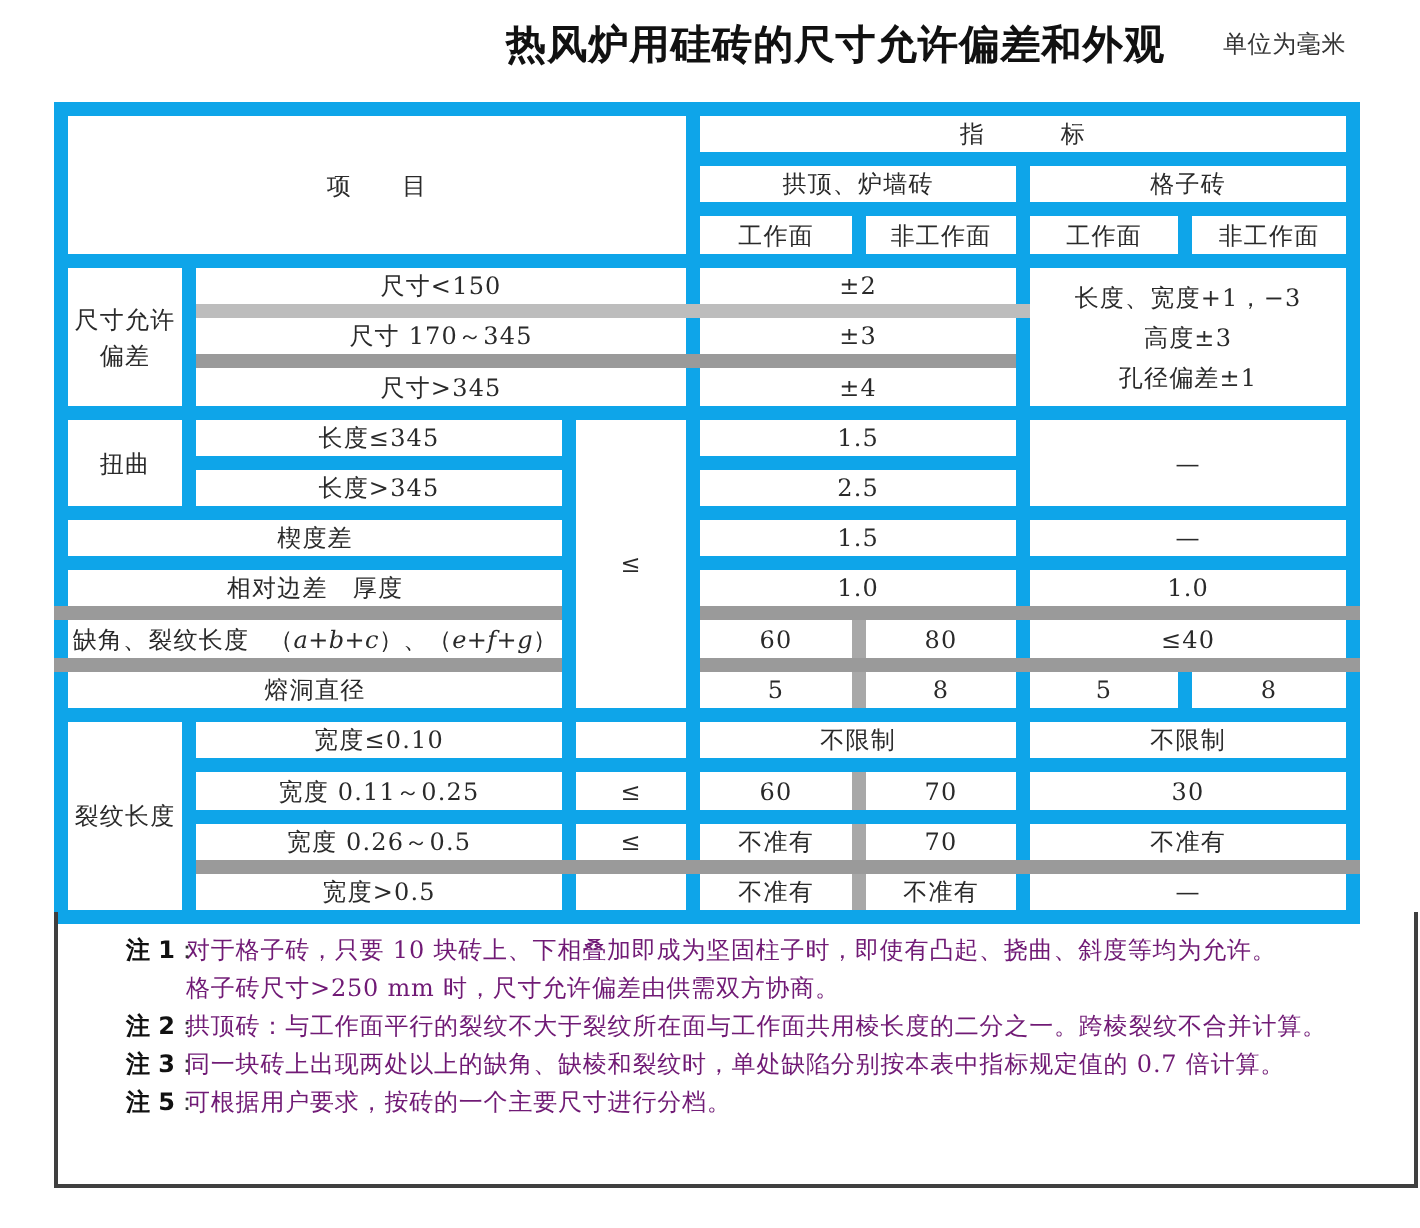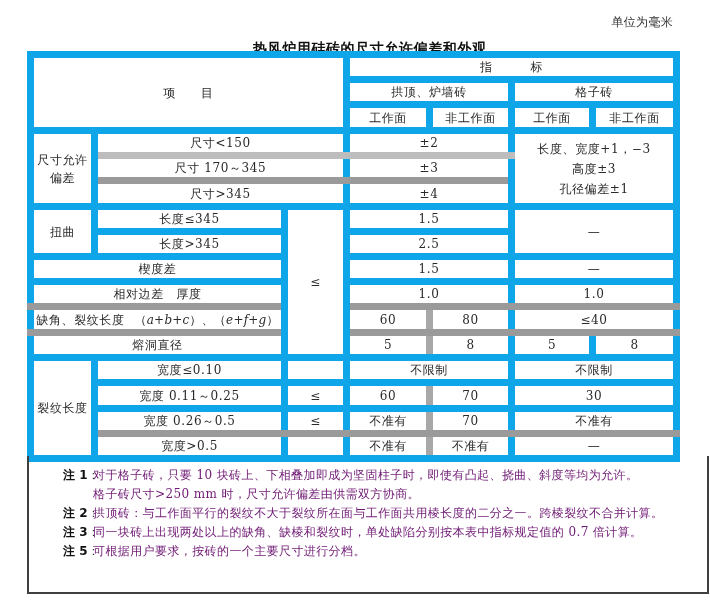--- a/index.html
+++ b/index.html
@@ -3,23 +3,22 @@
 <meta charset="utf-8">
 <style>
   html, body { margin:0; padding:0; background:#ffffff; }
   body {
     width:710px; height:614px; position:relative; overflow:hidden;
     font-family:"DejaVu Serif","Liberation Serif",serif; color:#262626;
   }
   .doc-title {
     position:absolute; left:253px; top:12px; line-height:20px;
     font-family:"DejaVu Sans","Liberation Sans",sans-serif;
-    font-weight:bold; font-size:14px; letter-spacing:0.6px; color:#111;
+    font-weight:bold; font-size:20px; letter-spacing:0.6px; color:#111;
     white-space:nowrap;
-    margin-top:26px;
   }
   .unit {
     position:absolute; right:37px; top:13px; line-height:18px;
     font-size:12px; letter-spacing:0.3px; color:#333; white-space:nowrap;
   }
   table.spec {
     position:absolute; left:27px; top:51px; width:646px;
     border-collapse:collapse; table-layout:fixed;
     border:2px solid #3f3f3f;
   }

